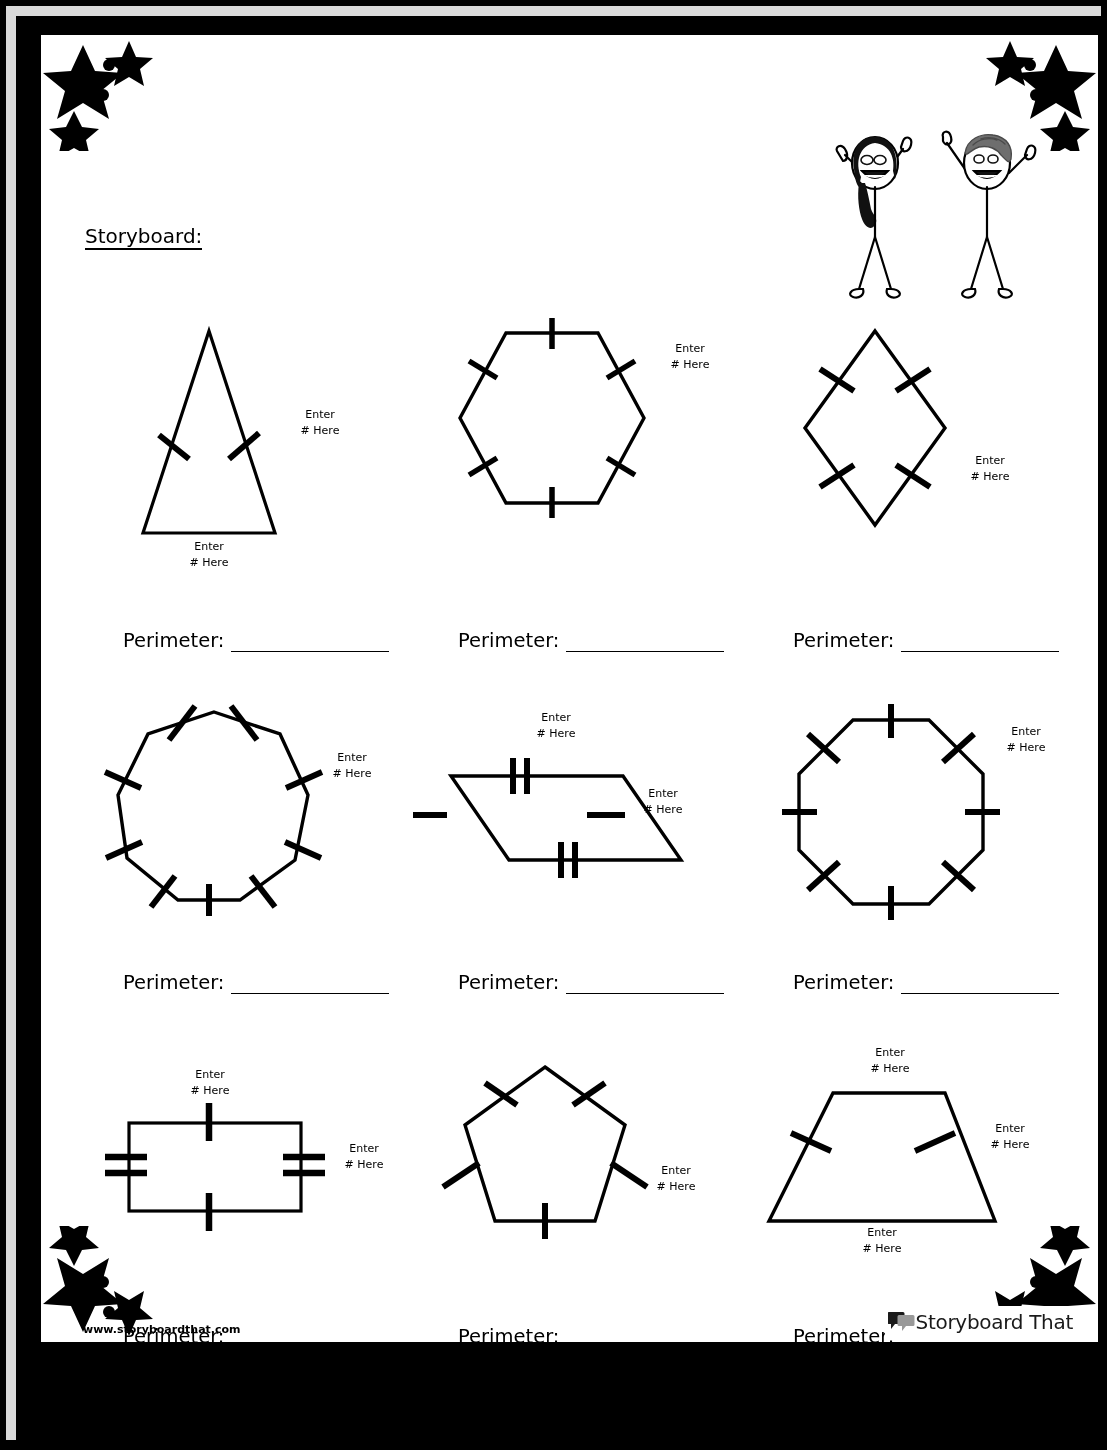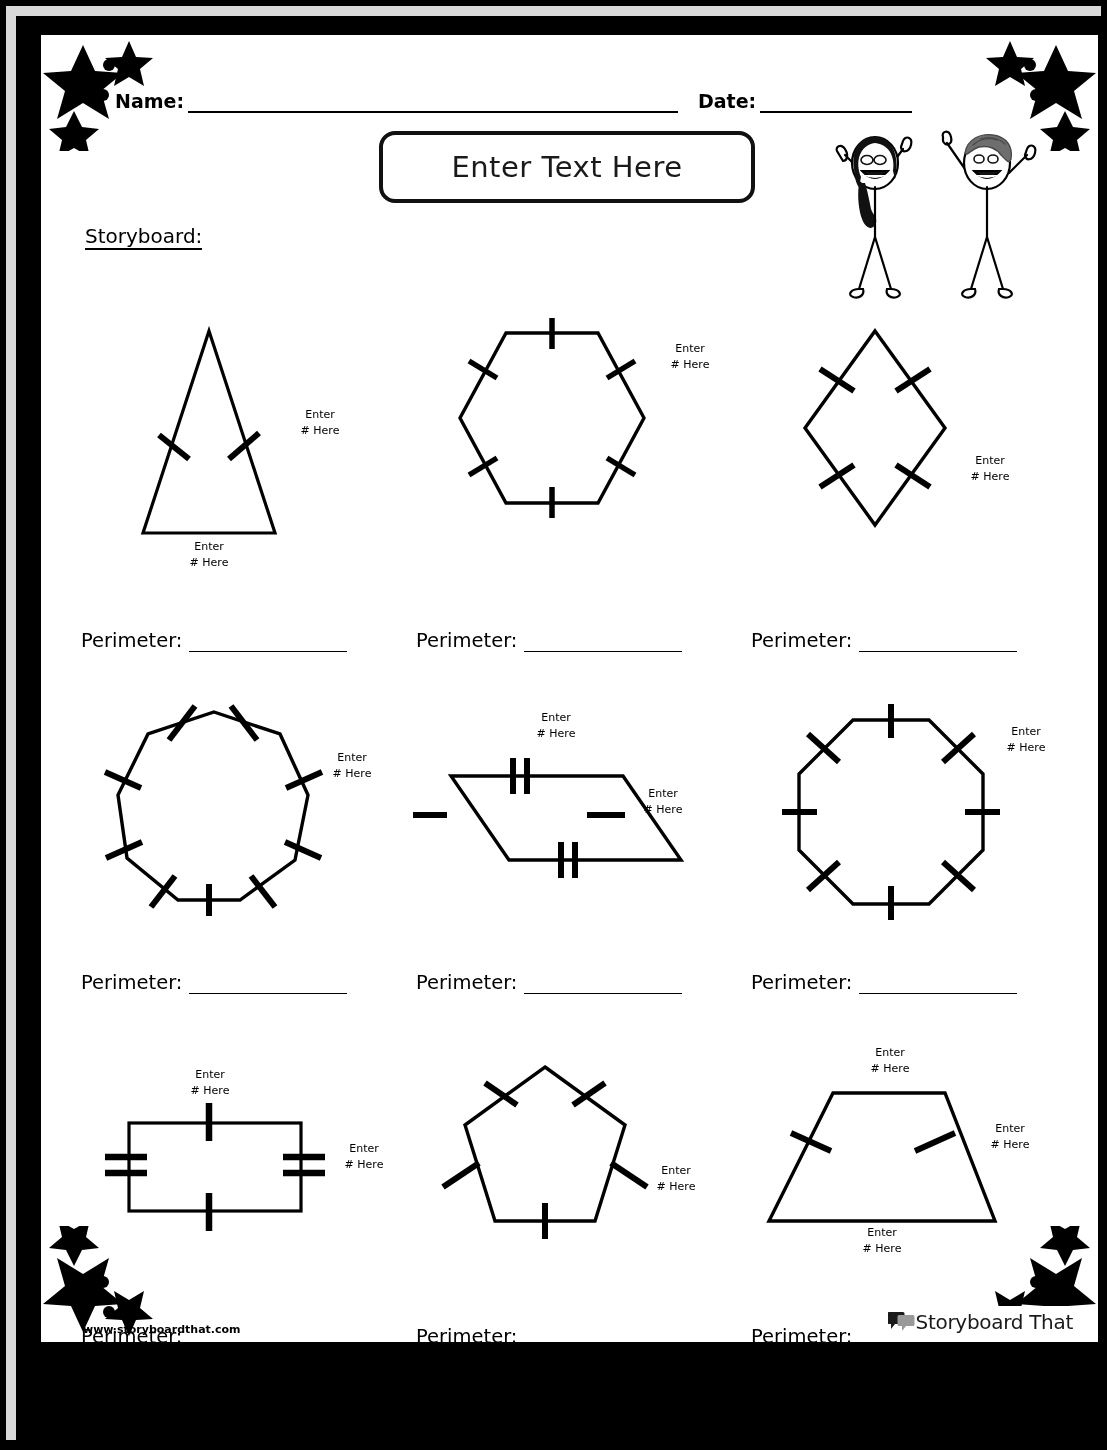--- a/index.html
+++ b/index.html
@@ -157,20 +157,21 @@
 
   
   .perimeter {
     position: absolute;
     height: 30px;
     display: flex;
     align-items: flex-end;
     font-family: "DejaVu Sans", sans-serif;
     font-size: 19.5px;
     color: #000;
+    margin-left: 42px;
   }
   .perim-rule {
     border-bottom: 1.8px solid #000;
     width: 158px;
     height: 20px;
     margin-left: 7px;
   }
   .perim-c0 { left: 40px; }
   .perim-c1 { left: 375px; }
   .perim-c2 { left: 710px; }
@@ -255,31 +256,21 @@
     </svg>
     <svg class="star-cluster stars-br" viewBox="0 0 132 120">
       <polygon points="46,14 58,40 86,42 64,60 72,88 46,72 20,88 28,60 6,42 34,40" fill="#000"></polygon>
       <polygon points="92,10 99,26 116,27 103,38 107,55 92,46 77,55 81,38 68,27 85,26" fill="#000"></polygon>
       <polygon points="37,80 45,96 62,98 49,109 53,126 37,117 21,126 25,109 12,98 29,96" fill="#000"></polygon>
       <circle cx="72" cy="34" r="6" fill="#000"></circle>
       <circle cx="66" cy="64" r="6" fill="#000"></circle>
       <circle cx="36" cy="67" r="6" fill="#000"></circle>
     </svg>
 
-    <div class="name-row">
-      <span class="field-label">Name:</span>
-      <span class="rule rule-name"></span>
-      <span class="gap-date"></span>
-      <span class="field-label">Date:</span>
-      <span class="rule rule-date"></span>
-    </div>
-
-    <div class="title-box">
-      <span class="title-text">Enter Text Here</span>
-    </div>
+
 
     <div class="directions">Storyboard:</div>
 
     <svg class="figures" viewBox="0 0 212 192">
       <g fill="none" stroke="#000" stroke-width="2.2" stroke-linecap="round">
         <path d="M8 32 C6 28 12 24 16 30 C20 36 18 42 14 42 Z" fill="#fff"></path>
         <path d="M16 36 L34 54"></path>
         <path d="M74 22 C76 16 84 18 82 26 C80 34 72 34 72 28 Z" fill="#fff"></path>
         <path d="M74 30 L58 52"></path>
         <ellipse cx="46" cy="44" rx="23" ry="26" fill="#fff" stroke="#000" stroke-width="2.2"></ellipse>

